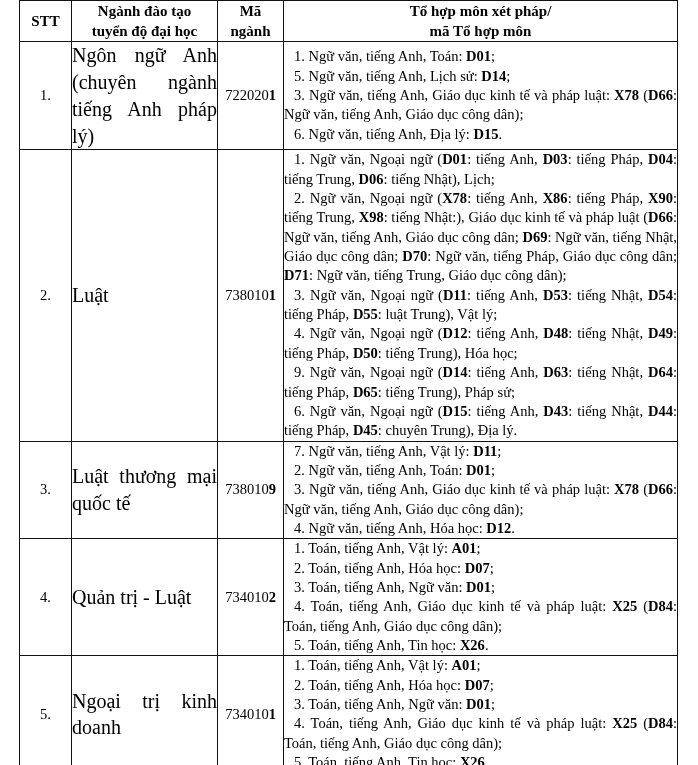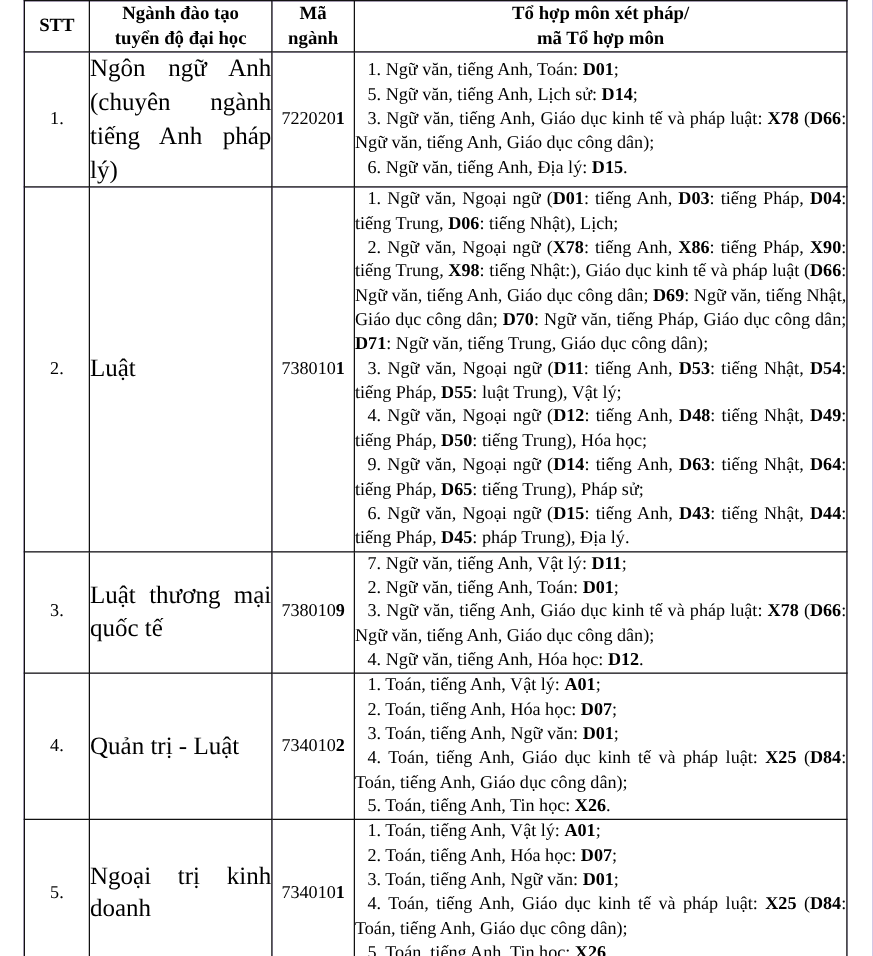--- a/index.html
+++ b/index.html
@@ -136,21 +136,21 @@
         <tr>
           <td class="stt">2.</td>
           <td class="name nowrapjust">Luật</td>
           <td class="code"><span>738010</span><span class="tail">1</span></td>
           <td class="combo">
             <p><span>1. Ngữ văn, Ngoại ngữ (</span><b>D01</b><span>: tiếng Anh, </span><b>D03</b><span>: tiếng Pháp, </span><b>D04</b><span>: tiếng Trung, </span><b>D06</b><span>: tiếng Nhật), Lịch;</span></p>
             <p><span>2. Ngữ văn, Ngoại ngữ (</span><b>X78</b><span>: tiếng Anh, </span><b>X86</b><span>: tiếng Pháp, </span><b>X90</b><span>: tiếng Trung, </span><b>X98</b><span>: tiếng Nhật:), Giáo dục kinh tế và pháp luật (</span><b>D66</b><span>: Ngữ văn, tiếng Anh, Giáo dục công dân; </span><b>D69</b><span>: Ngữ văn, tiếng Nhật, Giáo dục công dân; </span><b>D70</b><span>: Ngữ văn, tiếng Pháp, Giáo dục công dân; </span><b>D71</b><span>: Ngữ văn, tiếng Trung, Giáo dục công dân);</span></p>
             <p><span>3. Ngữ văn, Ngoại ngữ (</span><b>D11</b><span>: tiếng Anh, </span><b>D53</b><span>: tiếng Nhật, </span><b>D54</b><span>: tiếng Pháp, </span><b>D55</b><span>: luật Trung), Vật lý;</span></p>
             <p><span>4. Ngữ văn, Ngoại ngữ (</span><b>D12</b><span>: tiếng Anh, </span><b>D48</b><span>: tiếng Nhật, </span><b>D49</b><span>: tiếng Pháp, </span><b>D50</b><span>: tiếng Trung), Hóa học;</span></p>
             <p><span>9. Ngữ văn, Ngoại ngữ (</span><b>D14</b><span>: tiếng Anh, </span><b>D63</b><span>: tiếng Nhật, </span><b>D64</b><span>: tiếng Pháp, </span><b>D65</b><span>: tiếng Trung), Pháp sử;</span></p>
-            <p><span>6. Ngữ văn, Ngoại ngữ (</span><b>D15</b><span>: tiếng Anh, </span><b>D43</b><span>: tiếng Nhật, </span><b>D44</b><span>: tiếng Pháp, </span><b>D45</b><span>: pháp Trung), Địa lý.</span></p>
+            <p><span>6. Ngữ văn, Ngoại ngữ (</span><b>D15</b><span>: tiếng Anh, </span><b>D43</b><span>: tiếng Nhật, </span><b>D44</b><span>: tiếng Pháp, </span><b>D45</b><span>: chuyên Trung), Địa lý.</span></p>
           </td>
         </tr>
         <tr>
           <td class="stt">3.</td>
           <td class="name">Luật thương mại quốc tế</td>
           <td class="code"><span>738010</span><span class="tail">9</span></td>
           <td class="combo">
             <p><span>7. Ngữ văn, tiếng Anh, Vật lý: </span><b>D11</b><span>;</span></p>
             <p><span>2. Ngữ văn, tiếng Anh, Toán: </span><b>D01</b><span>;</span></p>
             <p><span>3. Ngữ văn, tiếng Anh, Giáo dục kinh tế và pháp luật: </span><b>X78</b><span> (</span><b>D66</b><span>: Ngữ văn, tiếng Anh, Giáo dục công dân);</span></p>

